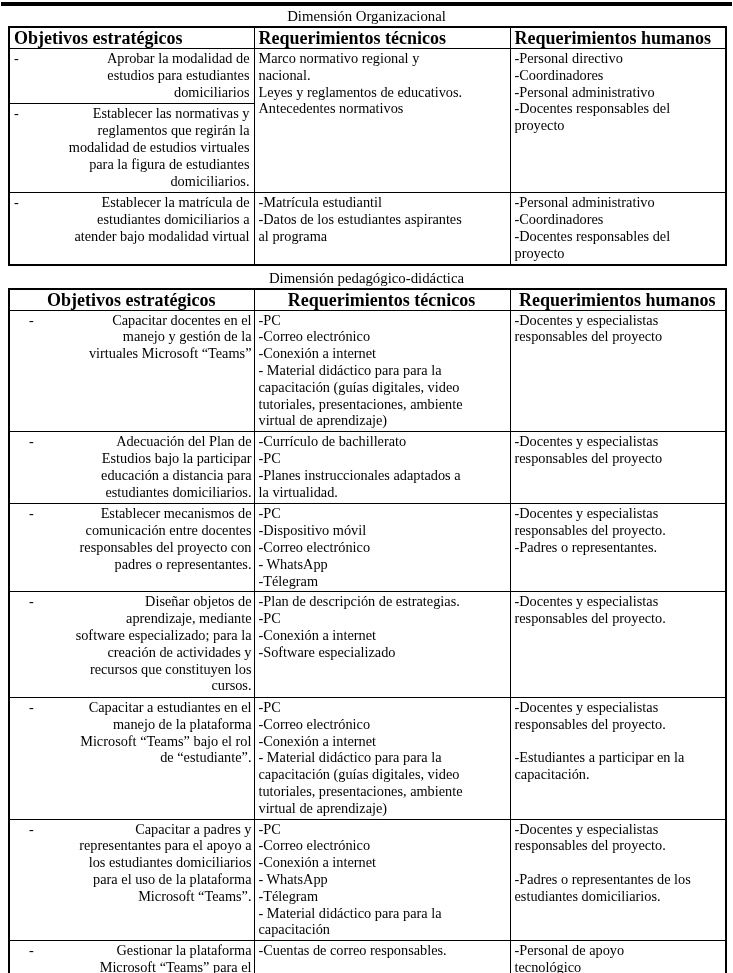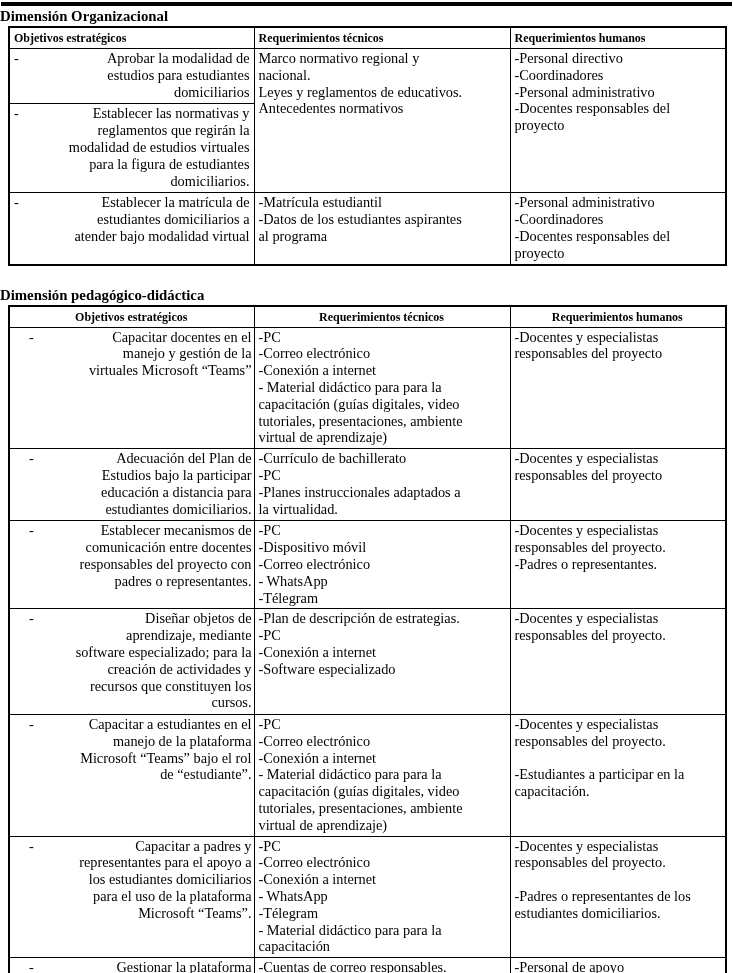--- a/index.html
+++ b/index.html
@@ -16,42 +16,42 @@
     font-size: 14.3px;
     line-height: 16.8px;
   }
   .sheet { padding-top: 2px; }
   .rule {
     height: 4px;
     background: #000000;
     margin: 0 1px;
   }
   .caption {
-    text-align: left;
-    font-weight: bold;
+    text-align: center;
+    font-weight: normal;
     font-size: 14.8px;
     line-height: 18px;
     margin: 1px 0 1px 0;
   }
   table {
     border-collapse: collapse;
     table-layout: fixed;
     width: 717px;
     margin: 0 8px;
     border: 2px solid #000000;
   }
   th, td {
     border: 1.5px solid #000000;
     vertical-align: top;
     padding: 1px 5px 2px 4px;
     word-wrap: break-word;
   }
   th {
     font-weight: bold;
-    font-size: 12px;
+    font-size: 18px;
     line-height: 18px;
     padding-top: 1px;
     padding-bottom: 1px;
   }
   .t1 th { text-align: left; }
   .t2 th { text-align: center; }
   .cell-text { white-space: pre-line; }
   
   td.obj-cell { padding: 0; }
   .obj-sub { padding: 1px 4px 3px 4px; }
@@ -137,21 +137,21 @@
       <td>
         <div class="cell-text">-Personal administrativo
 -Coordinadores
 -Docentes responsables del
 proyecto</div>
       </td>
     </tr>
   </tbody>
     </table>
 
-  <div class="caption" style="margin-top:20px;">Dimensión pedagógico-didáctica</div>
+  <div class="caption" style="margin-top:3px;">Dimensión pedagógico-didáctica</div>
 
   <table class="t2">
     <colgroup>
       <col style="width:245px">
       <col style="width:256px">
       <col style="width:216px">
     </colgroup>
     <tbody>
         <tr>
       <th>Objetivos estratégicos</th>

